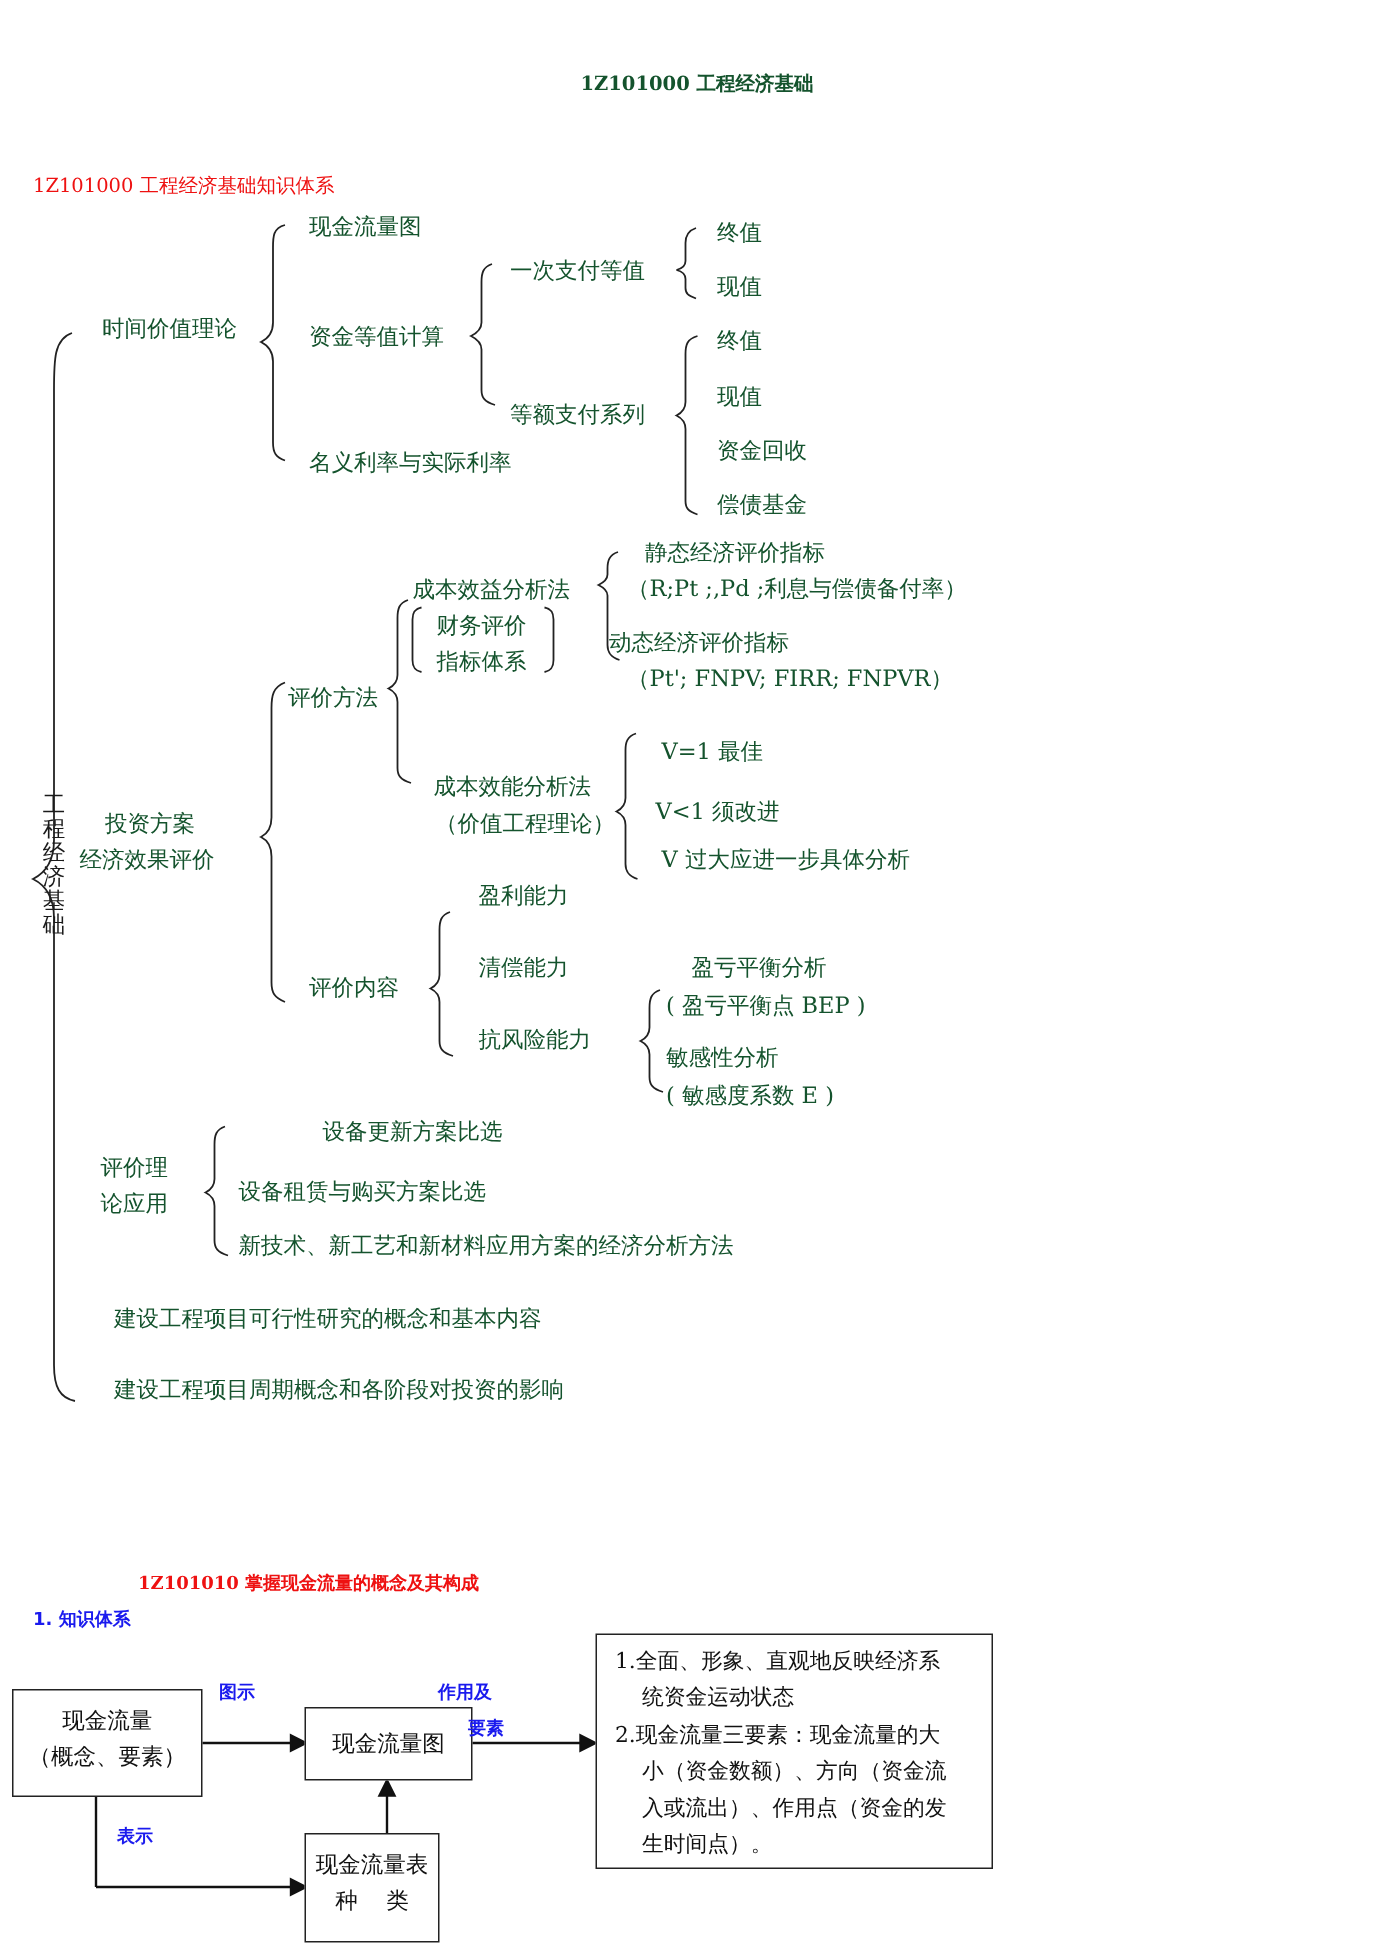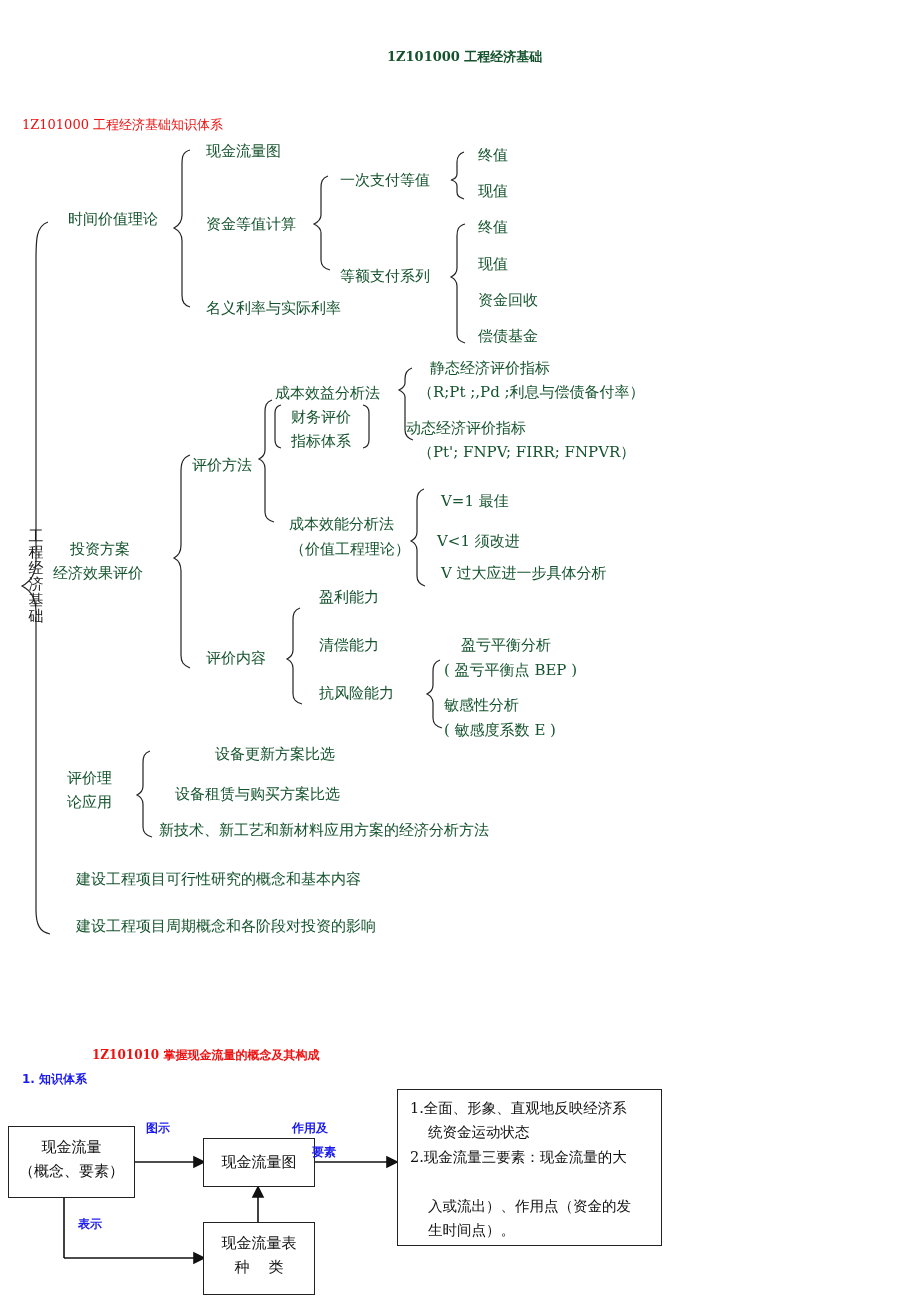--- a/index.html
+++ b/index.html
@@ -103,45 +103,46 @@
 <div class="t" style="left:319px;top:636px;">清偿能力</div>
 <div class="t" style="left:319px;top:684px;">抗风险能力</div>
 <div class="t" style="left:461px;top:636px;">盈亏平衡分析</div>
 <div class="t" style="left:444px;top:661px;">( 盈亏平衡点 BEP )</div>
 <div class="t" style="left:444px;top:696px;">敏感性分析</div>
 <div class="t" style="left:444px;top:721px;">( 敏感度系数 E )</div>
 
 <div class="t" style="left:67px;top:769px;">评价理</div>
 <div class="t" style="left:67px;top:793px;">论应用</div>
 <div class="t" style="left:167px;top:745px;margin-left:48px;">设备更新方案比选</div>
-<div class="t" style="left:159px;top:785px;margin-left:16px;">设备租赁与购买方案比选</div>
+<div class="t" style="left:159px;top:785px;">设备租赁与购买方案比选</div>
 <div class="t" style="left:159px;top:821px;">新技术、新工艺和新材料应用方案的经济分析方法</div>
 
 <div class="t" style="left:76px;top:870px;">建设工程项目可行性研究的概念和基本内容</div>
 <div class="t" style="left:76px;top:917px;">建设工程项目周期概念和各阶段对投资的影响</div>
 
 <div class="t redb" style="left:92px;top:1046px;">1Z101010 掌握现金流量的概念及其构成</div>
 <div class="t blue" style="left:22px;top:1070px;">1. 知识体系</div>
 
 <div class="box" style="left:8px;top:1126px;width:127px;height:72px;">
   <div class="boxtext" style="top:8px;">现金流量</div>
   <div class="boxtext" style="top:32px;">（概念、要素）</div>
 </div>
 <div class="box" style="left:203px;top:1138px;width:112px;height:49px;">
   <div class="boxtext" style="top:11px;">现金流量图</div>
 </div>
-<div class="box" style="left:203px;top:1222px;width:112px;height:73px;">
+<div class="box" style="left:203px;top:1222px;width:90px;height:73px;">
   <div class="boxtext" style="top:8px;">现金流量表</div>
   <div class="boxtext" style="top:32px;white-space:pre;">种    类</div>
 </div>
 
 <div class="t blue" style="left:146px;top:1119px;">图示</div>
 <div class="t blue" style="left:78px;top:1215px;">表示</div>
 <div class="t blue" style="left:292px;top:1119px;">作用及</div>
 <div class="t blue" style="left:312px;top:1143px;">要素</div>
 
 <div class="box" style="left:397px;top:1089px;width:265px;height:157px;padding-left:16px;">
   <div class="note" style="left:12px;top:6px;">1.全面、形象、直观地反映经济系</div>
   <div class="note" style="left:30px;top:30px;">统资金运动状态</div>
   <div class="note" style="left:12px;top:55px;">2.现金流量三要素：现金流量的大</div>
+  <div class="note" style="left:30px;top:79px;">小（资金数额）、方向（资金流</div>
   <div class="note" style="left:30px;top:104px;">入或流出）、作用点（资金的发</div>
   <div class="note" style="left:30px;top:128px;">生时间点）。</div>
 </div>
 
 </body></html>

